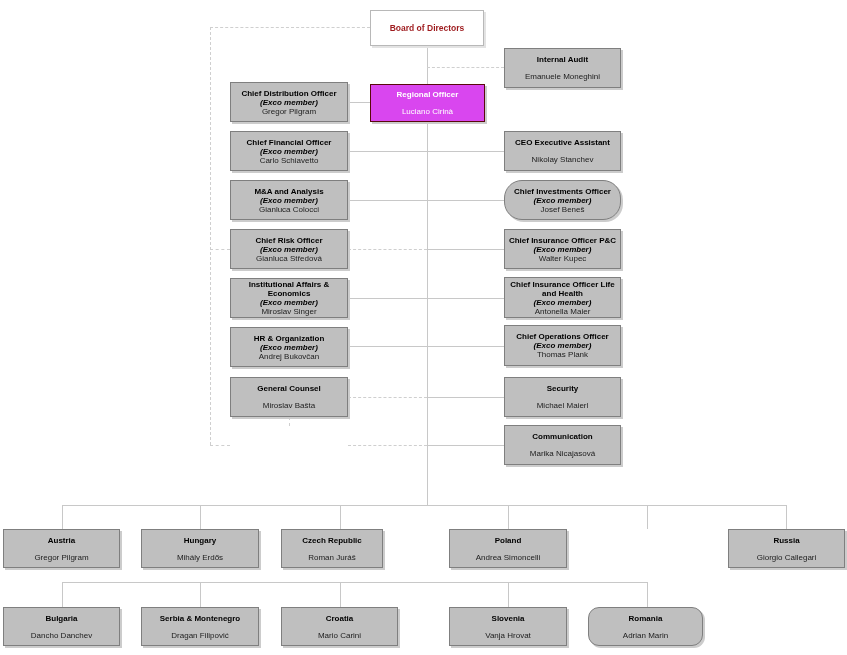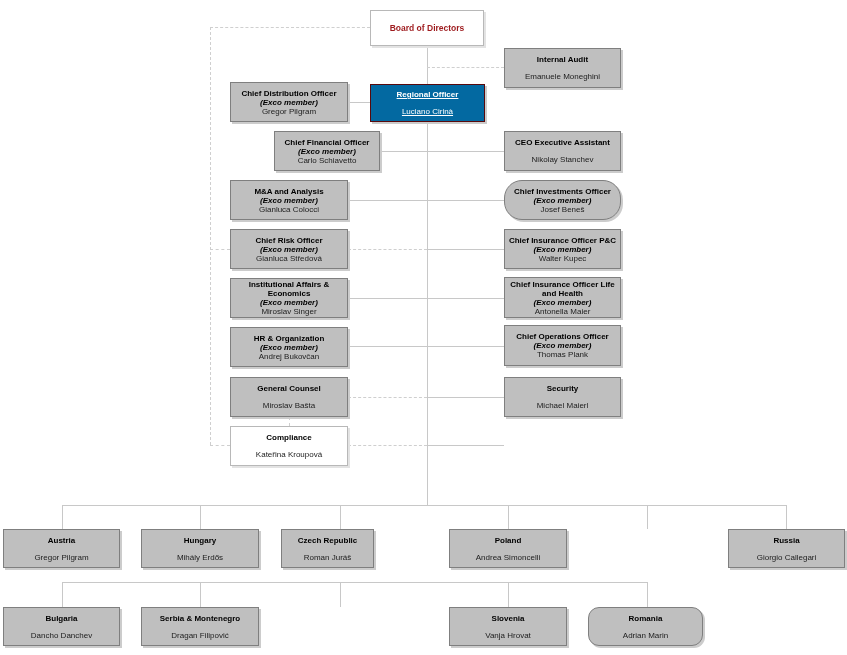--- a/index.html
+++ b/index.html
@@ -7,21 +7,21 @@
     position:relative;width:847px;height:655px;background:#ffffff;
     font-family:"Liberation Sans", sans-serif;overflow:hidden;
   }
   .box{
     position:absolute;box-sizing:border-box;
     display:flex;flex-direction:column;justify-content:center;
     text-align:center;padding:16px 3px;font-size:8px;line-height:9px;color:#000;
   }
   .gray{background:#bfbfbf;border:1px solid #7f7f7f;box-shadow:2px 2px 0 #cccccc;}
   .white{background:#ffffff;border:1px solid #b8b8b8;box-shadow:2px 2px 0 #e3e3e3;}
-  .maroon{background:#0369a1;border:1px solid #58090c;color:#ffffff;box-shadow:2px 2px 0 #cccccc;text-decoration:underline;}
+  .maroon{background:#d946ef;border:1px solid #58090c;color:#ffffff;box-shadow:2px 2px 0 #cccccc;}
   .t{font-weight:bold;}
   .e{font-weight:bold;font-style:italic;}
   .n{color:#1c1c1c;}
   .maroon .n{color:#ffffff;}
   .two .t{margin-bottom:8px;}
   .redtxt{color:#9e1b1e;font-size:8.5px;}
   .hl{position:absolute;height:0;border-top:1px solid #c8c8c8;}
   .vl{position:absolute;width:0;border-left:1px solid #c8c8c8;}
   .hld{position:absolute;height:0;border-top:1px dashed #cfcfcf;}
   .vld{position:absolute;width:0;border-left:1px dashed #cfcfcf;}
@@ -75,21 +75,21 @@
   <div class="box maroon two" style="left:370px;top:84px;width:115px;height:38px;">
     <div class="t">Regional Officer</div>
     <div class="n">Luciano Cirinà</div>
   </div>
 
   <div class="box gray" style="left:230px;top:82px;width:118px;height:40px;">
     <div class="t">Chief Distribution Officer</div>
     <div class="e">(Exco member)</div>
     <div class="n">Gregor Pilgram</div>
   </div>
-  <div class="box gray" style="left:230px;top:131px;width:106px;height:40px;margin-left:44px;">
+  <div class="box gray" style="left:230px;top:131px;width:118px;height:40px;">
     <div class="t">Chief Financial Officer</div>
     <div class="e">(Exco member)</div>
     <div class="n">Carlo Schiavetto</div>
   </div>
   <div class="box gray" style="left:230px;top:180px;width:118px;height:40px;">
     <div class="t">M&amp;A and Analysis</div>
     <div class="e">(Exco member)</div>
     <div class="n">Gianluca Colocci</div>
   </div>
   <div class="box gray" style="left:230px;top:229px;width:118px;height:40px;">
@@ -103,24 +103,20 @@
     <div class="n">Miroslav Singer</div>
   </div>
   <div class="box gray" style="left:230px;top:327px;width:118px;height:40px;">
     <div class="t">HR &amp; Organization</div>
     <div class="e">(Exco member)</div>
     <div class="n">Andrej Bukovčan</div>
   </div>
   <div class="box gray two" style="left:230px;top:377px;width:118px;height:40px;">
     <div class="t">General Counsel</div>
     <div class="n">Miroslav Bašta</div>
-  </div>
-  <div class="box white two" style="left:230px;top:426px;width:118px;height:40px;">
-    <div class="t">Compliance</div>
-    <div class="n">Kateřina Kroupová</div>
   </div>
 
   <div class="box gray two" style="left:504px;top:48px;width:117px;height:40px;">
     <div class="t">Internal Audit</div>
     <div class="n">Emanuele Moneghini</div>
   </div>
   <div class="box gray two" style="left:504px;top:131px;width:117px;height:40px;">
     <div class="t">CEO Executive Assistant</div>
     <div class="n">Nikolay Stanchev</div>
   </div>
@@ -141,50 +137,58 @@
   </div>
   <div class="box gray" style="left:504px;top:325px;width:117px;height:41px;">
     <div class="t">Chief Operations Officer</div>
     <div class="e">(Exco member)</div>
     <div class="n">Thomas Plank</div>
   </div>
   <div class="box gray two" style="left:504px;top:377px;width:117px;height:40px;">
     <div class="t">Security</div>
     <div class="n">Michael Maierl</div>
   </div>
+  <div class="box gray two" style="left:504px;top:425px;width:117px;height:40px;">
+    <div class="t">Communication</div>
+    <div class="n">Marika Nicajasová</div>
+  </div>
 
   <div class="box gray two" style="left:3px;top:529px;width:117px;height:39px;">
     <div class="t">Austria</div>
     <div class="n">Gregor Pilgram</div>
   </div>
   <div class="box gray two" style="left:141px;top:529px;width:118px;height:39px;">
     <div class="t">Hungary</div>
     <div class="n">Mihály Erdős</div>
   </div>
-  <div class="box gray two" style="left:281px;top:529px;width:93px;height:39px;">
+  <div class="box gray two" style="left:281px;top:529px;width:102px;height:39px;">
     <div class="t">Czech Republic</div>
     <div class="n">Roman Juráš</div>
   </div>
   <div class="box gray two" style="left:449px;top:529px;width:118px;height:39px;">
     <div class="t">Poland</div>
     <div class="n">Andrea Simoncelli</div>
   </div>
   <div class="box gray two" style="left:728px;top:529px;width:117px;height:39px;">
     <div class="t">Russia</div>
     <div class="n">Giorgio Callegari</div>
   </div>
 
   <div class="box gray two" style="left:3px;top:607px;width:117px;height:39px;">
     <div class="t">Bulgaria</div>
     <div class="n">Dancho Danchev</div>
   </div>
   <div class="box gray two" style="left:141px;top:607px;width:118px;height:39px;">
     <div class="t">Serbia &amp; Montenegro</div>
     <div class="n">Dragan Filipović</div>
   </div>
+  <div class="box gray two" style="left:281px;top:607px;width:117px;height:39px;">
+    <div class="t">Croatia</div>
+    <div class="n">Mario Carini</div>
+  </div>
   <div class="box gray two" style="left:449px;top:607px;width:118px;height:39px;">
     <div class="t">Slovenia</div>
     <div class="n">Vanja Hrovat</div>
   </div>
   <div class="box gray two" style="left:588px;top:607px;width:115px;height:39px;border-radius:11px;">
     <div class="t">Romania</div>
     <div class="n">Adrian Marin</div>
   </div>
 
 </div>

